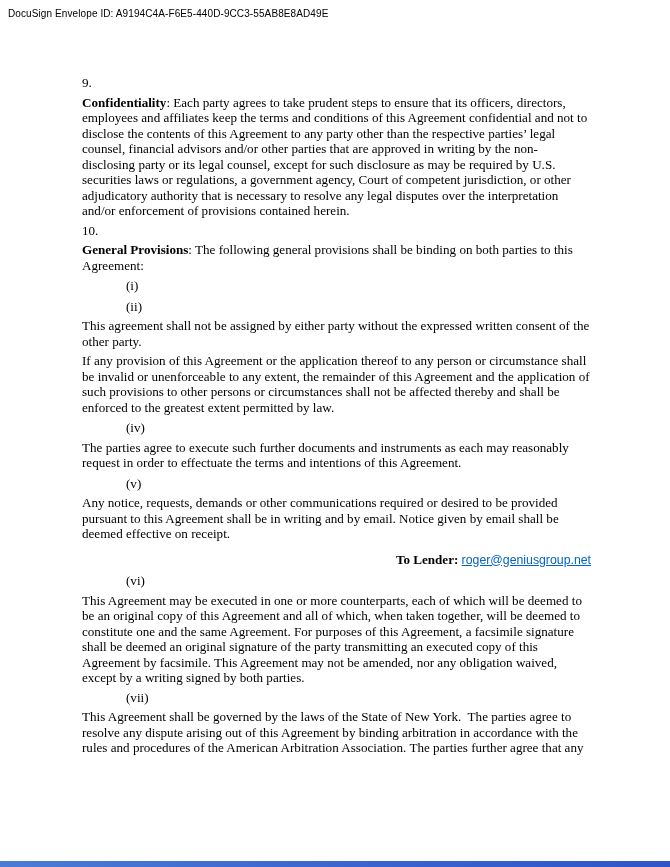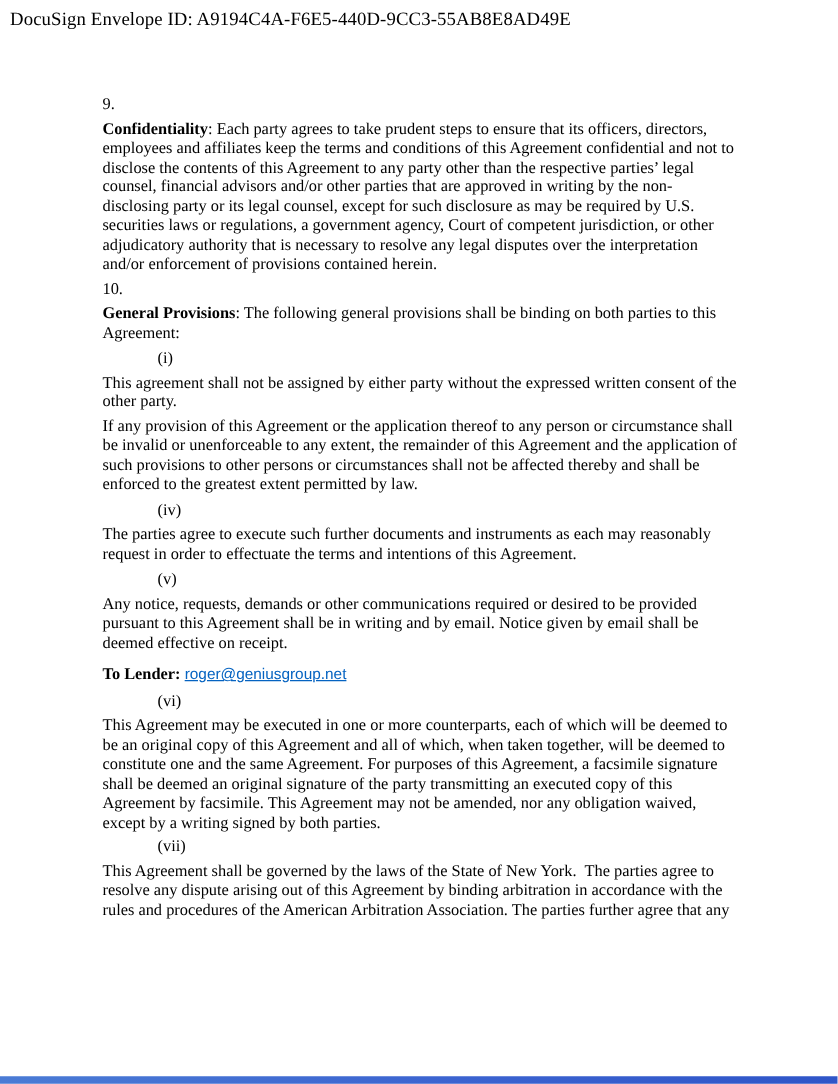--- a/index.html
+++ b/index.html
@@ -9,22 +9,22 @@
     background: #ffffff;
     position: relative;
     overflow: hidden;
     font-family: "Liberation Serif", "DejaVu Serif", serif;
     color: #000000;
   }
   .docusign-header {
     position: absolute;
     top: 8px;
     left: 8px;
-    font-family: Liberation Serif, serif;
-    font-size: 15px;
+    font-family: Liberation Sans, sans-serif;
+    font-size: 10px;
     letter-spacing: 0.1px;
     color: #000000;
     text-align: right;
   }
   .doc-content {
     position: absolute;
     top: 72px;
     left: 78px;
     width: 517px;
     font-size: 13.1px;
@@ -36,20 +36,21 @@
   }
   .para { margin: 4px; }
   .numeral {
     display: block;
     margin: 5px 0 0 48px;
   }
   .bold { font-weight: bold; }
   .notice-line {
     margin-top: 10px;
     font-weight: bold;
+    text-align: right;
   }
   .email-link {
     font-family: "Liberation Sans", "DejaVu Sans", sans-serif;
     font-weight: normal;
     font-size: 12.3px;
     color: #0563c1;
     text-decoration: underline;
     cursor: pointer;
   }
   .bottom-bar {
@@ -69,20 +70,21 @@
 <div class="doc-content">
 
   <div class="sec-num">9.</div>
   <p class="para"><span class="bold">Confidentiality</span><span>: Each party agrees to take prudent steps to ensure that its officers, directors, employees and affiliates keep the terms and conditions of this Agreement confidential and not to disclose the contents of this Agreement to any party other than the respective parties’ legal counsel, financial advisors and/or other parties that are approved in writing by the non-disclosing party or its legal counsel, except for such disclosure as may be required by U.S. securities laws or regulations, a government agency, Court of competent jurisdiction, or other adjudicatory authority that is necessary to resolve any legal disputes over the interpretation and/or enforcement of provisions contained herein.</span></p>
 
   <div class="sec-num">10.</div>
   <p class="para"><span class="bold">General Provisions</span><span>: The following general provisions shall be binding on both parties to this Agreement:</span></p>
 
   <span class="numeral">(i)</span>
 
+  <span class="numeral">(ii)</span>
   <p class="para">This agreement shall not be assigned by either party without the expressed written consent of the other party.</p>
 
   <p class="para">If any provision of this Agreement or the application thereof to any person or circumstance shall be invalid or unenforceable to any extent, the remainder of this Agreement and the application of such provisions to other persons or circumstances shall not be affected thereby and shall be enforced to the greatest extent permitted by law.</p>
 
   <span class="numeral">(iv)</span>
   <p class="para">The parties agree to execute such further documents and instruments as each may reasonably request in order to effectuate the terms and intentions of this Agreement.</p>
 
   <span class="numeral">(v)</span>
   <p class="para">Any notice, requests, demands or other communications required or desired to be provided pursuant to this Agreement shall be in writing and by email. Notice given by email shall be deemed effective on receipt.</p>
 

